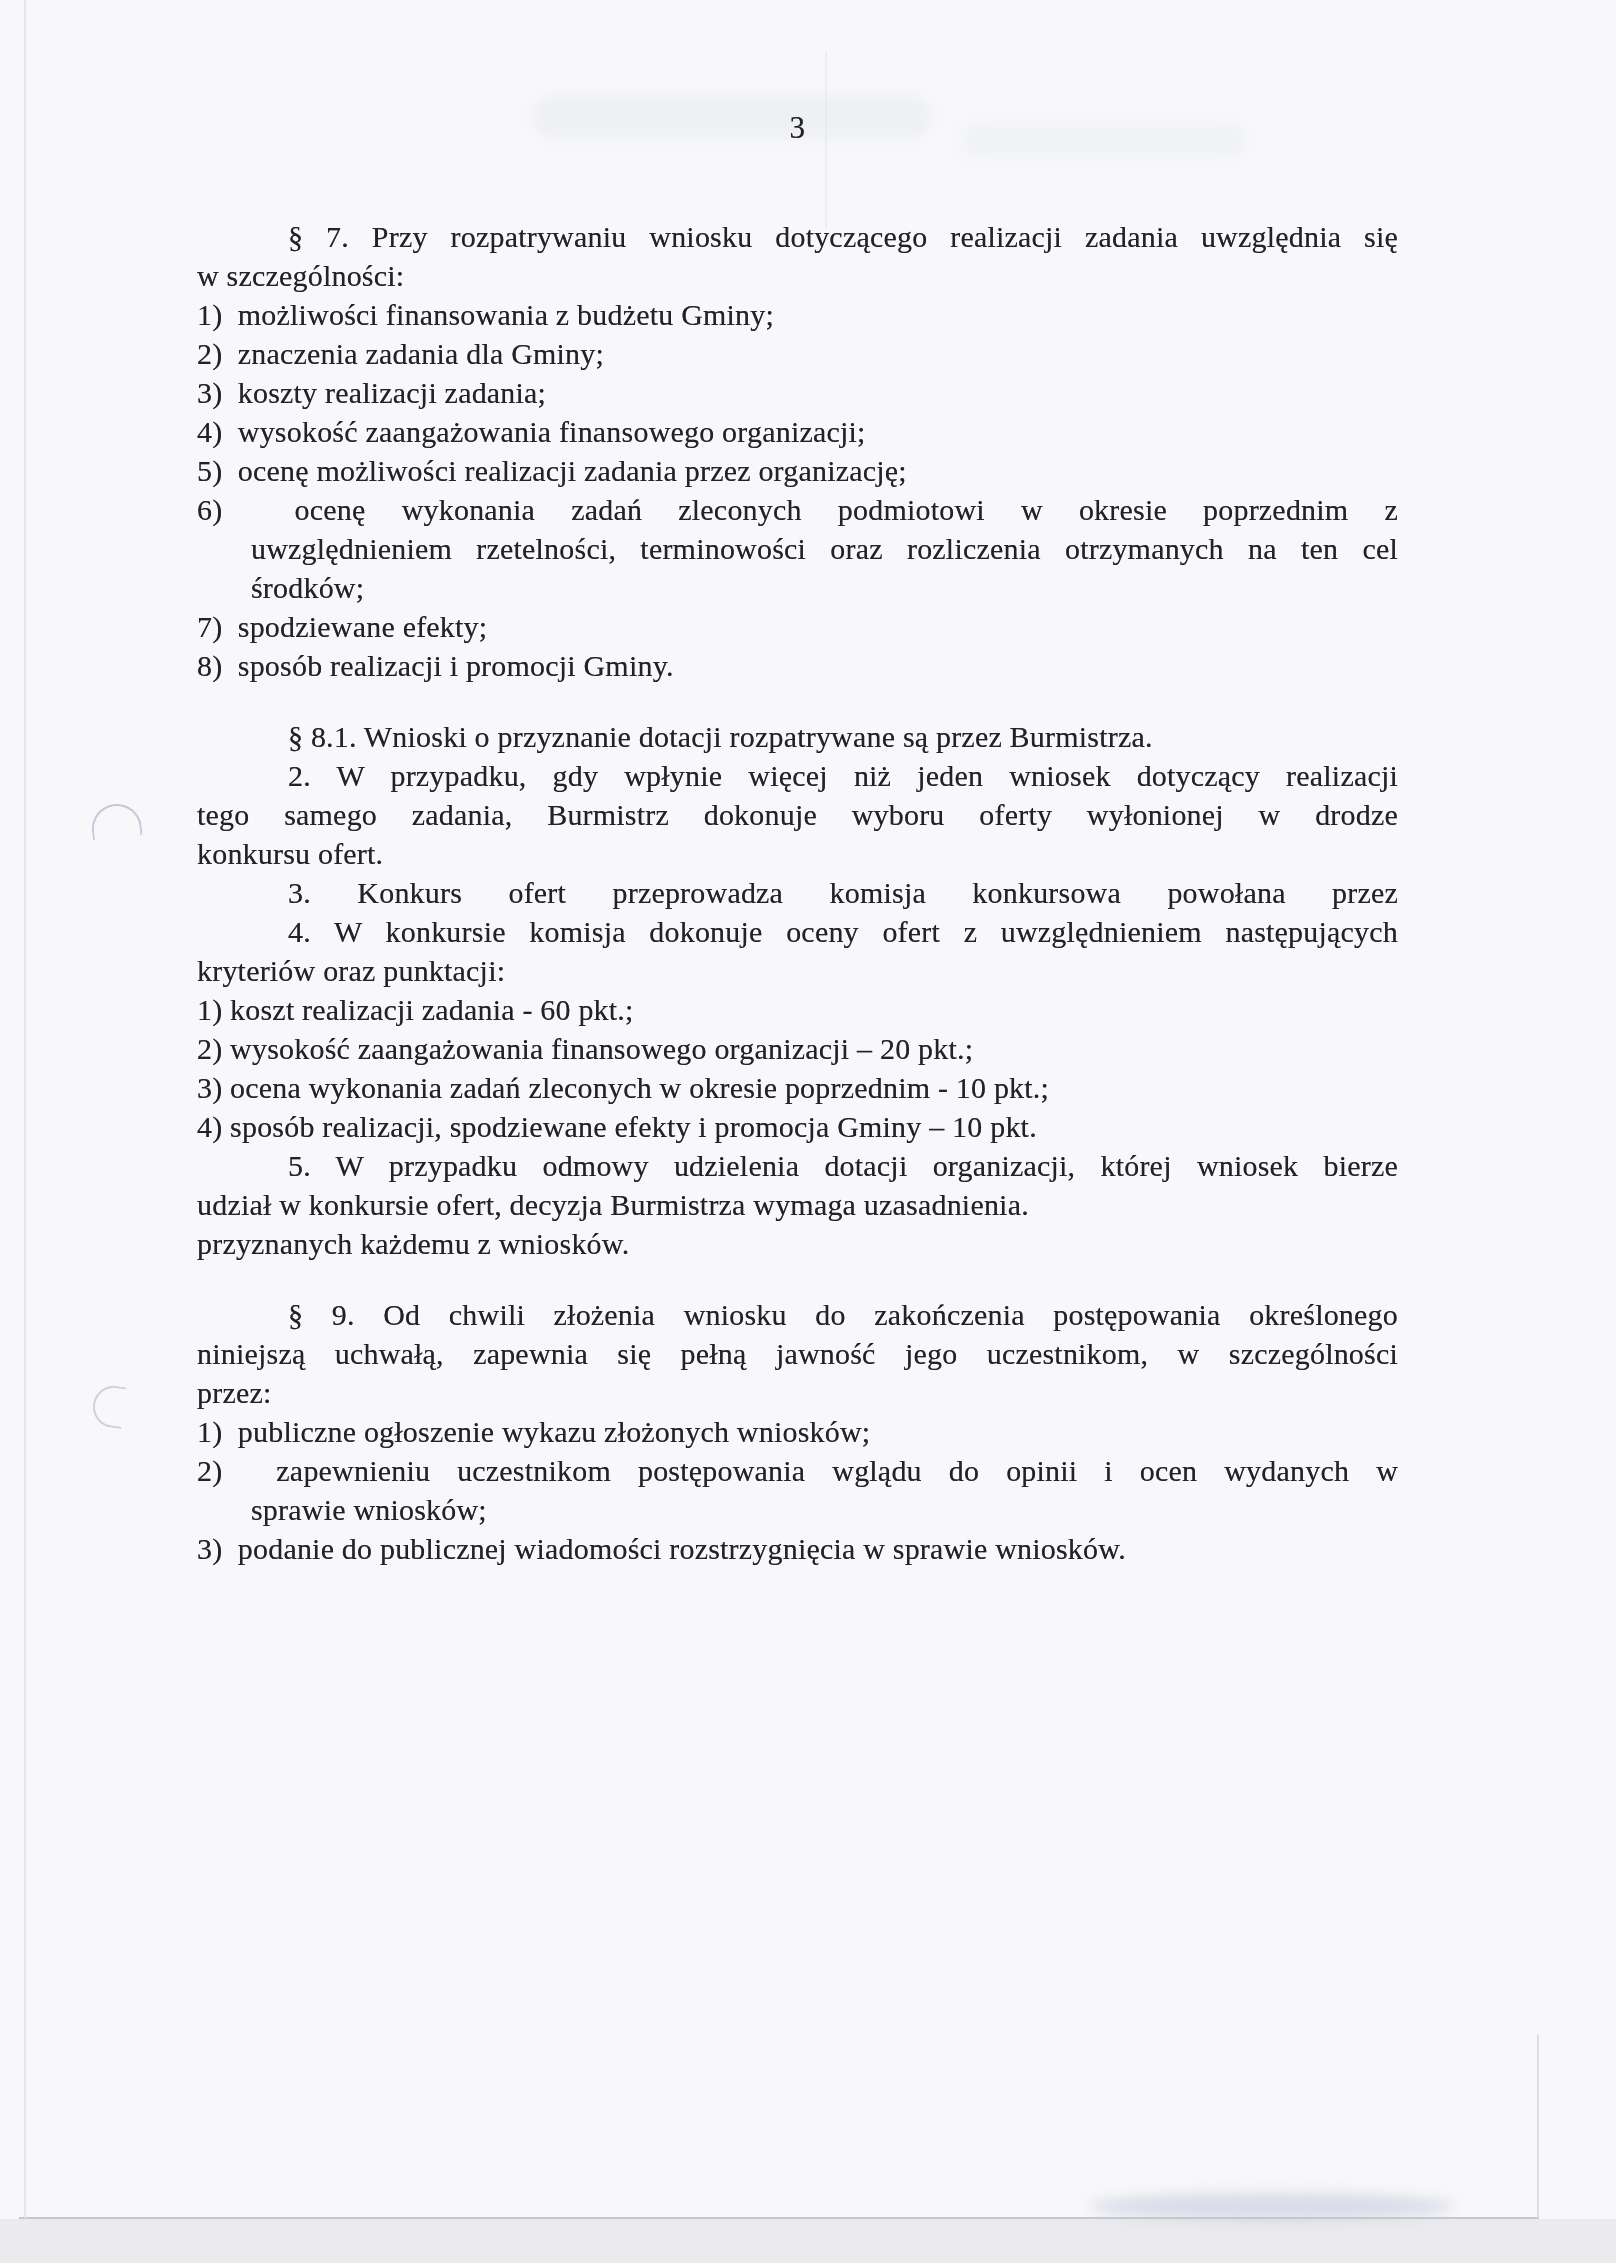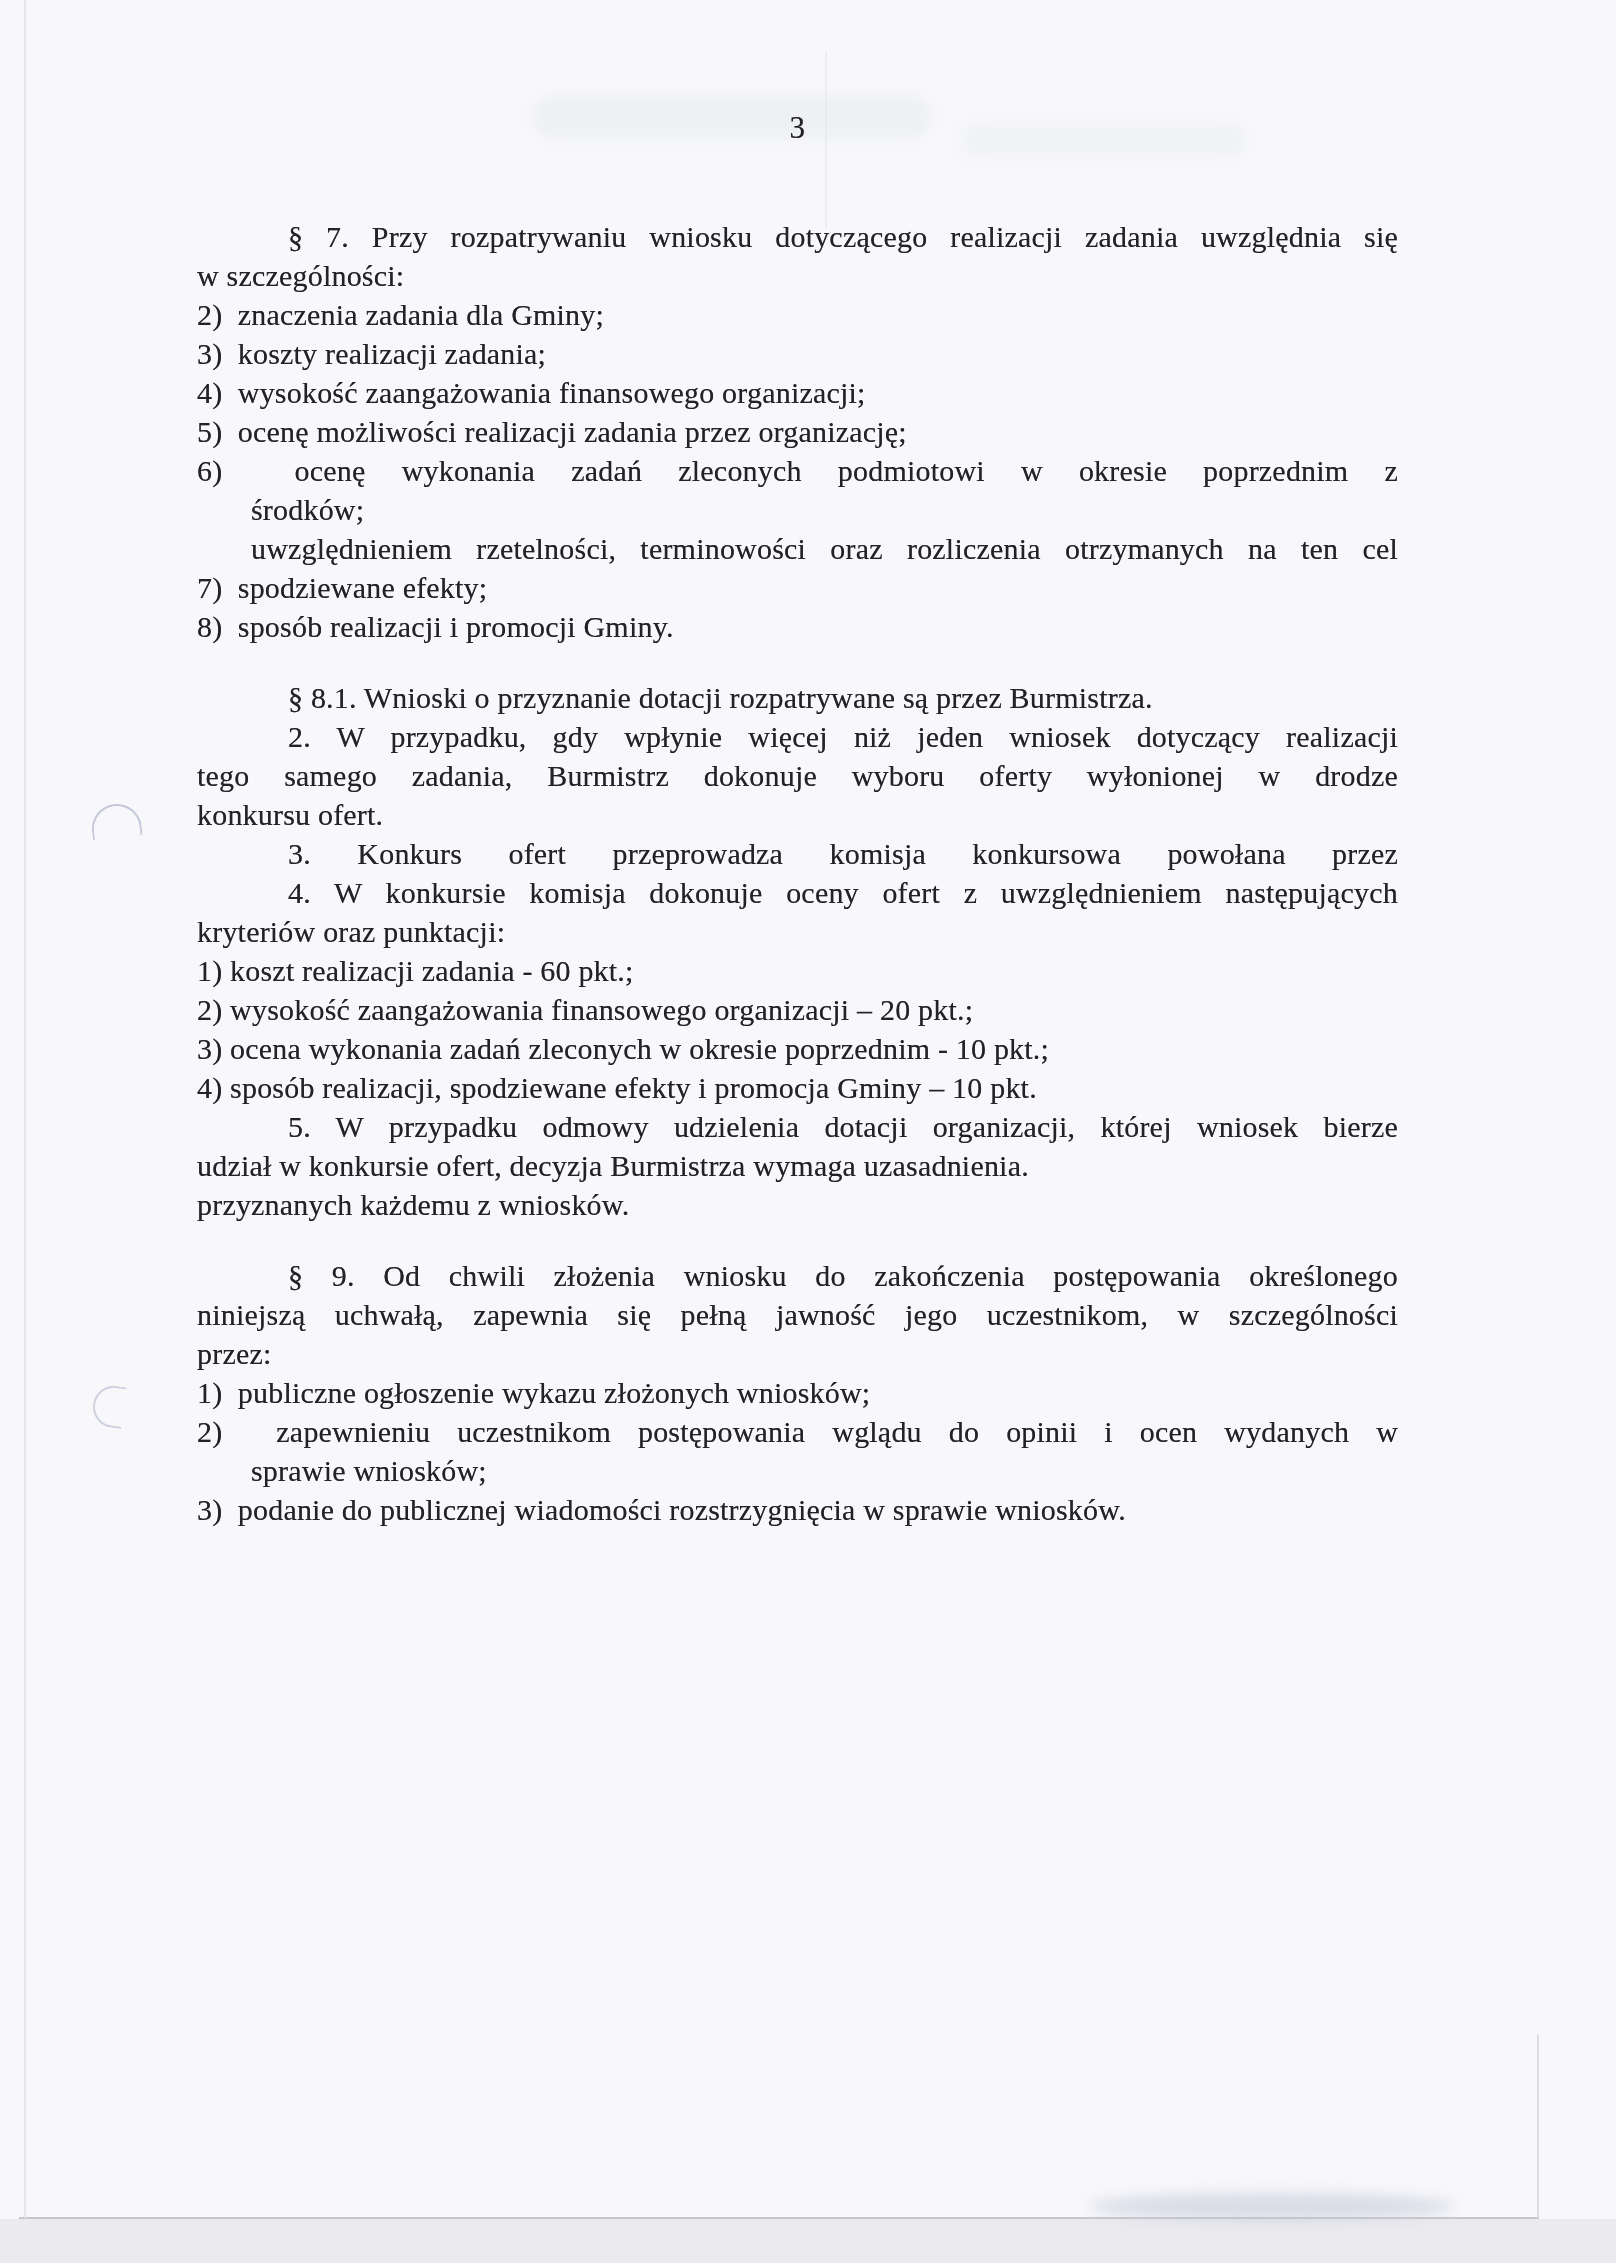--- a/index.html
+++ b/index.html
@@ -91,27 +91,28 @@
   <div class="bleed-1"></div>
   <div class="bleed-2"></div>
   <div class="fold-line"></div>
 
   <div class="page-number">3</div>
 
   <div class="doc-body" id="doc-body">
       <div class="block">
         <div class="line indent just">§ 7. Przy rozpatrywaniu wniosku dotyczącego realizacji zadania uwzględnia się</div>
         <div class="line">w szczególności:</div>
+        <div class="line">1)  możliwości finansowania z budżetu Gminy;</div>
         <div class="line">2)  znaczenia zadania dla Gminy;</div>
         <div class="line">3)  koszty realizacji zadania;</div>
         <div class="line">4)  wysokość zaangażowania finansowego organizacji;</div>
         <div class="line">5)  ocenę możliwości realizacji zadania przez organizację;</div>
         <div class="line just">6)  ocenę wykonania zadań zleconych podmiotowi w okresie poprzednim z</div>
+        <div class="line cont just">uwzględnieniem rzetelności, terminowości oraz rozliczenia otrzymanych na ten cel</div>
         <div class="line cont">środków;</div>
-        <div class="line cont just">uwzględnieniem rzetelności, terminowości oraz rozliczenia otrzymanych na ten cel</div>
         <div class="line">7)  spodziewane efekty;</div>
         <div class="line">8)  sposób realizacji i promocji Gminy.</div>
       </div>
       <div class="block">
         <div class="line indent">§ 8.1. Wnioski o przyznanie dotacji rozpatrywane są przez Burmistrza.</div>
         <div class="line indent just">2. W przypadku, gdy wpłynie więcej niż jeden wniosek dotyczący realizacji</div>
         <div class="line just">tego samego zadania, Burmistrz dokonuje wyboru oferty wyłonionej w drodze</div>
         <div class="line">konkursu ofert.</div>
         <div class="line indent just">3. Konkurs ofert przeprowadza komisja konkursowa powołana przez</div>
         <div class="line indent just">4. W konkursie komisja dokonuje oceny ofert z uwzględnieniem następujących</div>

